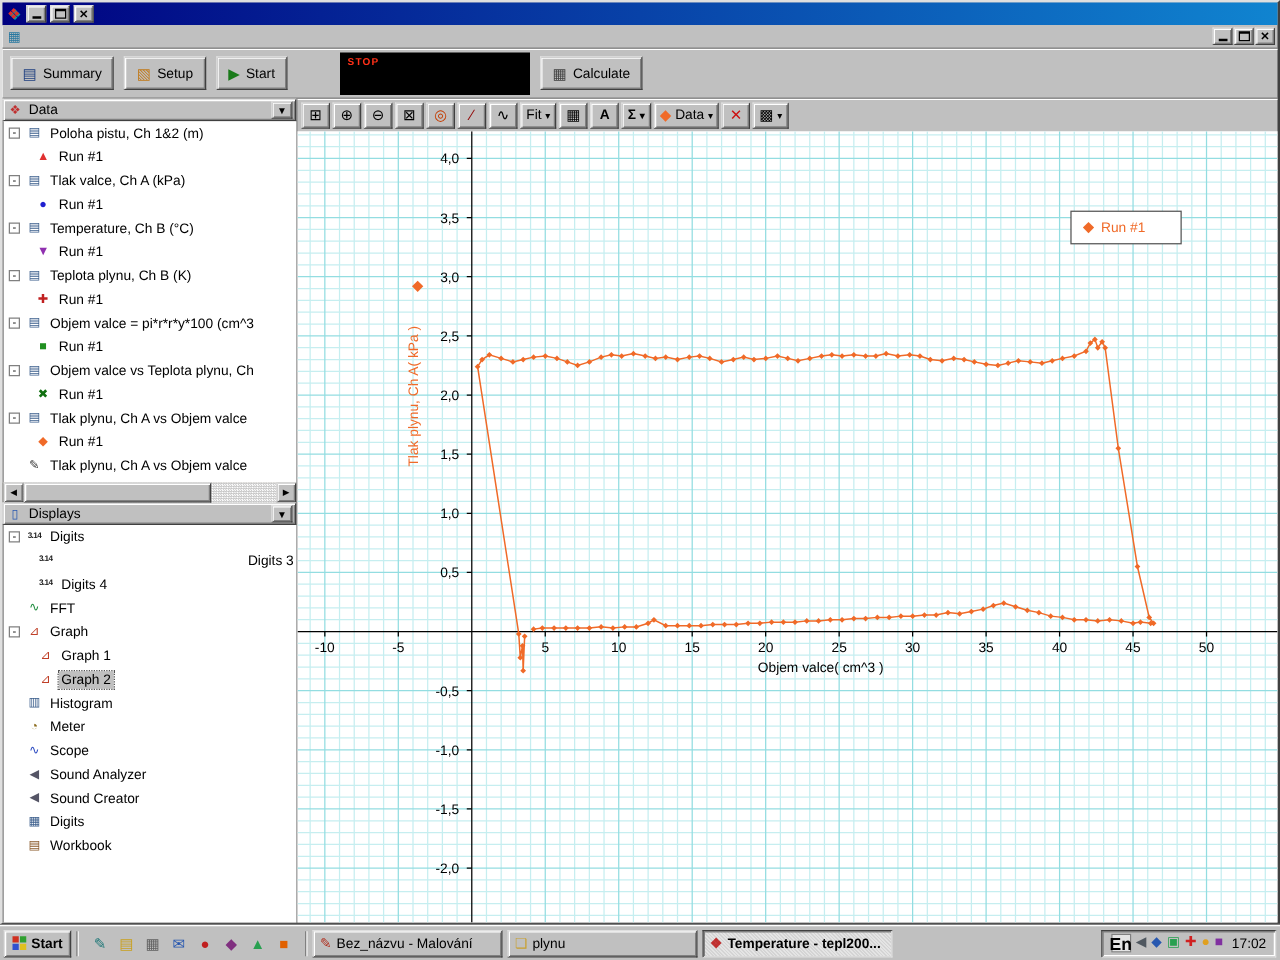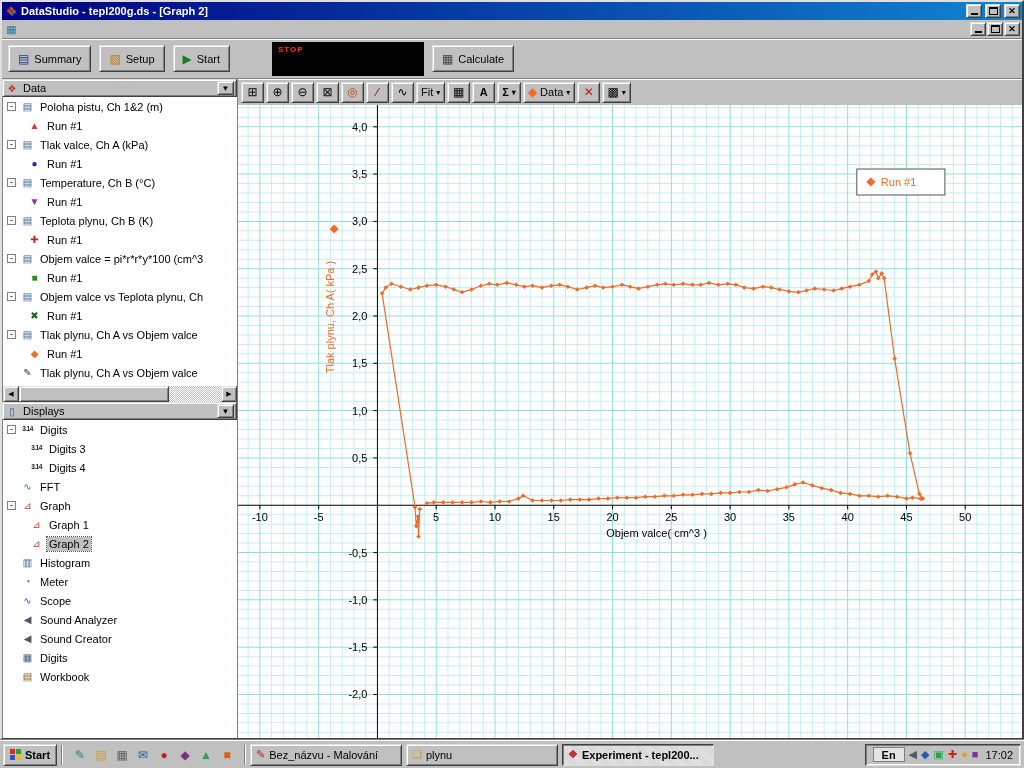--- a/index.html
+++ b/index.html
@@ -67,31 +67,30 @@
   .flag{display:grid;grid-template-columns:5px 5px;grid-template-rows:5px 5px;gap:1px;}
   .flag span{display:block;}
   .ql{display:flex;align-items:center;gap:3px;padding:0 4px;}
   .ql .qli{width:18px;height:18px;display:inline-flex;align-items:center;justify-content:center;font-size:12px;}
   .divider{width:2px;height:20px;border-left:1px solid #808080;border-right:1px solid #fff;}
   .task{width:152px;height:22px;display:flex;align-items:center;gap:4px;padding:0 5px;overflow:hidden;}
   .task .tic{font-size:11px;flex:none;}
   .task .tlb{white-space:nowrap;overflow:hidden;text-overflow:ellipsis;}
   .task.active{border-color:#404040 #dfdfdf #dfdfdf #404040;box-shadow:inset 1px 1px 0 #808080;background:repeating-linear-gradient(45deg,#e4e4e4 0 1px,#d4d4d4 1px 2px);font-weight:bold;}
   .tray{margin-left:auto;height:22px;display:flex;align-items:center;gap:4px;padding:0 7px;}
-  .lang{width:32px;height:15px;background:#e4e4e4;border:1px solid #808080;font-size:11px;font-weight:bold;display:inline-flex;align-items:center;justify-content:center;}
+  .lang{width:16px;height:15px;background:#e4e4e4;border:1px solid #808080;font-size:14px;font-weight:bold;display:inline-flex;align-items:center;justify-content:center;}
   .tray .ti{font-size:11px;line-height:1;}
   .clock{margin-left:3px;}
 </style>
 </head>
 <body>
 
 <div class="app" data-name="datastudio-window">
   <div class="titlebar" data-name="title-bar">
     <span class="appico" data-name="datastudio-app-icon">❖</span>
-    <span class="t" data-name="window-title">DataStudio - tepl200g.ds - [Graph 2]</span>
     <button class="winbtn out" data-name="minimize-button">
         <span class="ico-min" data-name="minimize-icon"></span>
       </button>
     <button class="winbtn out" data-name="maximize-button">
         <span class="ico-max" data-name="maximize-icon"></span>
       </button>
     <button class="winbtn out" data-name="close-button">
         <span class="ico-x" data-name="close-icon">✕</span>
       </button>
   </div>
@@ -221,21 +220,21 @@
         <span class="ph-ic" style="color:#2858b0" data-name="displays-panel-icon">▯</span>
         <span class="ph-lb" data-name="displays-panel-title">Displays</span>
         <button class="ph-drop out" data-name="displays-panel-menu-button">▼</button>
       </div>
       <div class="tree" id="displays-tree" data-name="displays-tree">
           <div class="trow" data-name="display-item-digits">
             <span class="expbox" data-name="collapse-toggle">-</span>
             <span class="ticon digits-ico" data-name="digits-icon" style="color: rgb(32, 32, 32);">3.14</span>
             <span class="tlabel" data-name="display-item-label">Digits</span>
           </div>
-          <div class="trow" data-name="display-item-digits-3" style="padding-left: 26px;">
+          <div class="trow" data-name="display-item-digits-3" style="padding-left: 26px; justify-content: space-between;">
             <span class="ticon digits-ico" data-name="digits-icon" style="color: rgb(32, 32, 32);">3.14</span>
             <span class="tlabel" data-name="display-item-label">Digits 3</span>
           </div>
           <div class="trow" data-name="display-item-digits-4" style="padding-left: 26px;">
             <span class="ticon digits-ico" data-name="digits-icon" style="color: rgb(32, 32, 32);">3.14</span>
             <span class="tlabel" data-name="display-item-label">Digits 4</span>
           </div>
           <div class="trow" data-name="display-item-fft">
             <span class="tsp" data-name="tree-indent" style="width: 13px;"></span>
             <span class="ticon" data-name="fft-icon" style="color: rgb(26, 138, 58);">∿</span>
@@ -565,21 +564,21 @@
       <button class="task out" data-name="paint-task-button">
         <span class="tic" data-name="paint-icon" style="color: rgb(176, 48, 32);">✎</span>
         <span class="tlb" data-name="task-label">Bez_názvu - Malování</span>
       </button>
       <button class="task out" data-name="kuba-folder-task-button">
         <span class="tic" data-name="kuba-folder-icon" style="color: rgb(200, 160, 48);">❏</span>
         <span class="tlb" data-name="task-label">plynu</span>
       </button>
       <button class="task out active" data-name="datastudio-task-button">
         <span class="tic" data-name="datastudio-icon" style="color: rgb(192, 48, 48);">❖</span>
-        <span class="tlb" data-name="task-label">Experiment - tepl200...</span>
+        <span class="tlb" data-name="task-label">Temperature - tepl200...</span>
       </button>
     </span>
   <span class="tray in" data-name="system-tray">
     <span class="lang" data-name="language-indicator">En</span>
     <span id="tray-icons" style="display:flex;gap:4px" data-name="tray-icons">
         <span class="ti" data-name="volume-tray-icon" style="color: rgb(80, 88, 96);">◀</span>
         <span class="ti" data-name="scheduler-tray-icon" style="color: rgb(40, 88, 176);">◆</span>
         <span class="ti" data-name="display-tray-icon" style="color: rgb(40, 160, 80);">▣</span>
         <span class="ti" data-name="antivirus-tray-icon" style="color: rgb(208, 32, 32);">✚</span>
         <span class="ti" data-name="update-tray-icon" style="color: rgb(224, 160, 32);">●</span>

